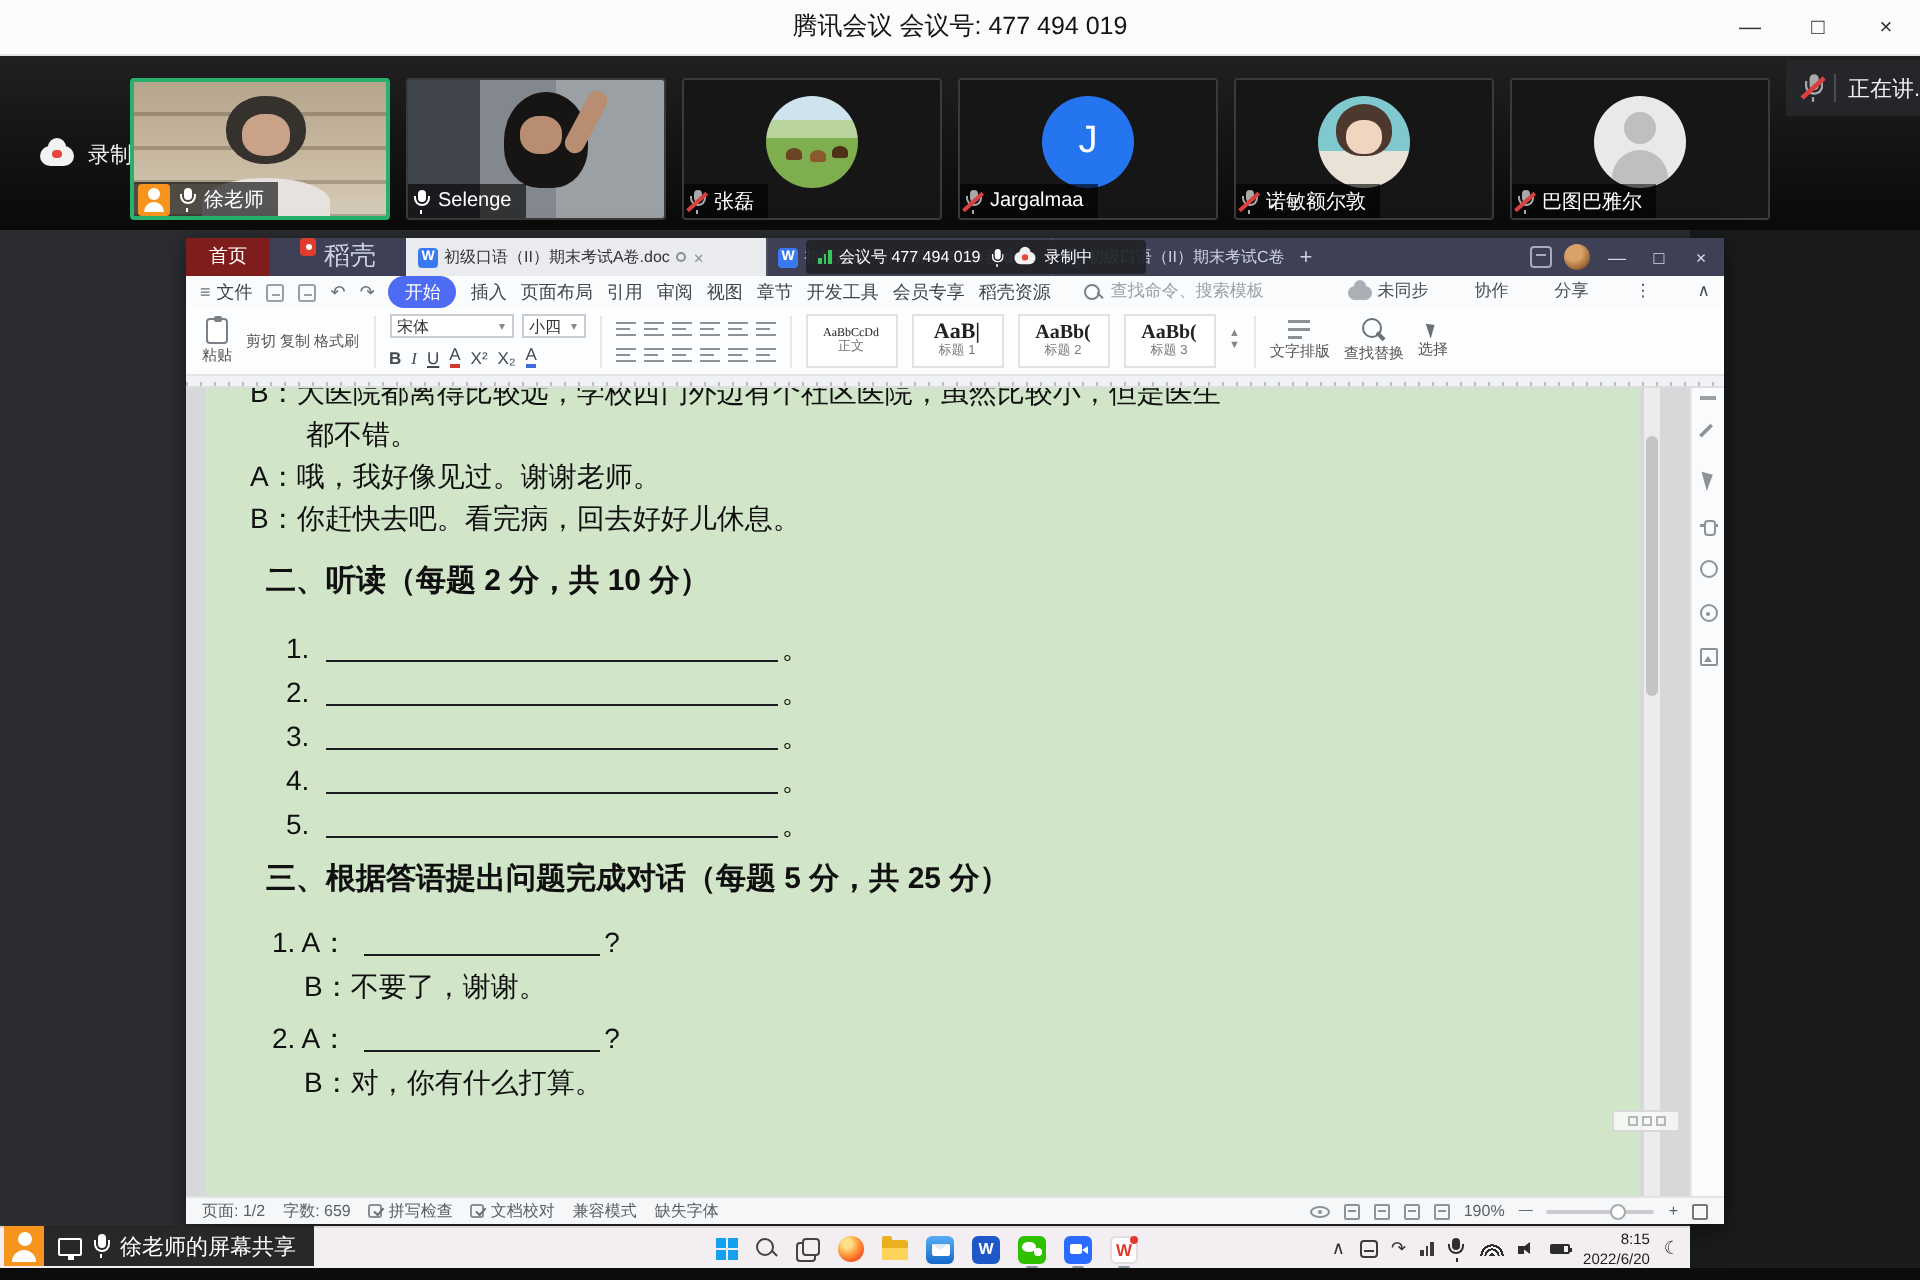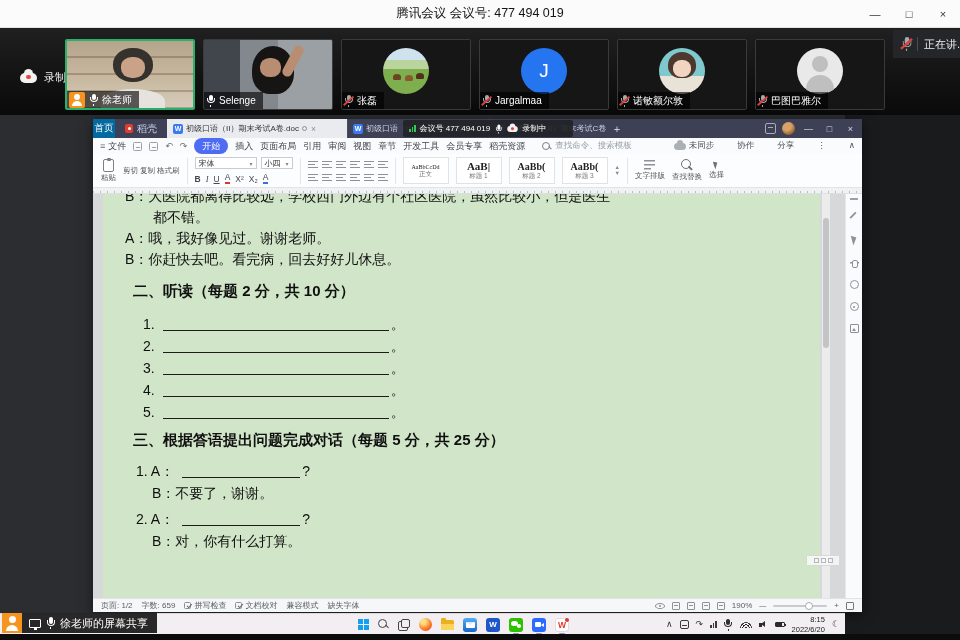--- a/index.html
+++ b/index.html
@@ -59,22 +59,22 @@
 .speak{position:absolute;top:2px;right:0;width:67px;height:28px;background:#242629;display:flex;align-items:center;gap:6px;padding-left:9px;color:#ededed;font-size:11px;overflow:hidden;white-space:nowrap}
 .speak .div{width:1px;height:14px;background:#4a4c50;flex:none}
 
 
 .sharearea{position:absolute;left:0;top:115px;width:960px;height:525px;background:#1a1b1d}
 .desktop{position:absolute;left:0;top:0;width:845px;height:519px;background:#2b2d31}
 
 
 .wps{position:absolute;left:93px;top:4px;width:769px;height:493px;background:#fff;display:flex;flex-direction:column;box-shadow:0 3px 12px rgba(0,0,0,.5);font-size:10px}
 .tabbar{position:relative;height:19px;background:#3e4156;display:flex;align-items:stretch;flex:none;color:#ced2e0}
-.tb-home{width:22px;background:#0369a1;color:#fff;display:flex;align-items:center;justify-content:center;font-size:9.5px}
-.tb-dk{width:52px;display:flex;align-items:center;justify-content:center;gap:4px;font-size:10px}
+.tb-home{width:42px;background:#7f1d1d;color:#fff;display:flex;align-items:center;justify-content:center;font-size:9.5px}
+.tb-dk{width:68px;display:flex;align-items:flex-start;justify-content:center;gap:4px;font-size:13px}
 .dk-ico{width:8px;height:9px;background:#e23c2f;border-radius:2px;position:relative}
 .dk-ico::after{content:"";position:absolute;left:2.5px;top:2.5px;width:3px;height:3px;background:#fff;border-radius:50%}
 .tb-doc{display:flex;align-items:center;gap:3px;padding:0 5px;font-size:8px;white-space:nowrap;overflow:hidden;border-left:1px solid rgba(255,255,255,.07)}
 .tb-doc.active{background:#e9ebef;color:#333}
 .w-ico{width:10px;height:10px;background:#3a7af0;border-radius:2px;color:#fff;font-size:7px;font-weight:bold;display:flex;align-items:center;justify-content:center;flex:none}
 .pin-ico{width:5px;height:5px;border:1px solid #8a8f9c;border-radius:50%;flex:none}
 .tb-x{font-size:8.5px;color:#8a8f9c;padding:0 1px}
 .tb-plus{width:20px;display:flex;align-items:center;justify-content:center;font-size:11px}
 .tb-gap{flex:1}
 .tb-right{display:flex;align-items:center;gap:6px;padding-right:4px}

